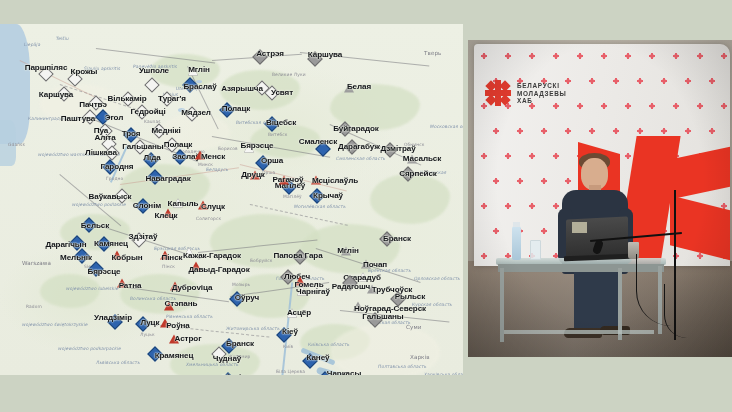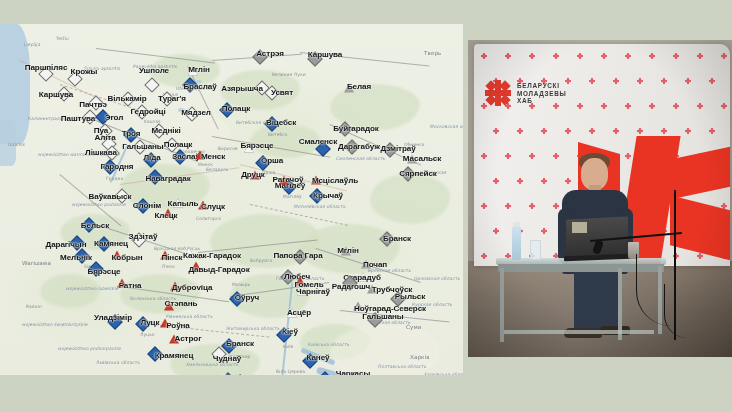--- a/index.html
+++ b/index.html
@@ -379,21 +379,21 @@
           <div class="town" style="left: 240px; top: 319px;">Бранск</div>
           <div class="mk diamond" style="left: 228px; top: 356px;"></div>
           <div class="town" style="left: 236px; top: 353px;">Вінніца</div>
           <div class="mk diamond" style="left: 237px; top: 275px;"></div>
           <div class="town" style="left: 247px; top: 273px;">Оўруч</div>
           <div class="mk diamond" style="left: 284px; top: 311px;"></div>
           <div class="town" style="left: 290px; top: 307px;">Кіеў</div>
           <div class="mk diamond" style="left: 310px; top: 337px;"></div>
           <div class="town" style="left: 318px; top: 333px;">Канеў</div>
           <div class="mk diamond" style="left: 325px; top: 355px;"></div>
-          <div class="town" style="left: 353px; top: 349px;">Чаркасы</div>
+          <div class="town" style="left: 344px; top: 349px;">Чаркасы</div>
           <div class="mk tri-white" style="left: 292px; top: 290px;"></div>
           <div class="town" style="left: 299px; top: 288px;">Асцёр</div>
           <div class="mk tri-white" style="left: 302px; top: 268px;"></div>
           <div class="town" style="left: 313px; top: 267px;">Чарнігаў</div>
           <div class="mk diamond-grey" style="left: 288px; top: 253px;"></div>
           <div class="town" style="left: 297px; top: 252px;">Любеч</div>
           <div class="mk tri-grey" style="left: 358px; top: 283px;"></div>
           <div class="town" style="left: 390px; top: 284px;">Ноўгарад-Северск</div>
           <div class="mk tri-grey" style="left: 372px; top: 266px;"></div>
           <div class="town" style="left: 392px; top: 265px;">Трубчоўск</div>

